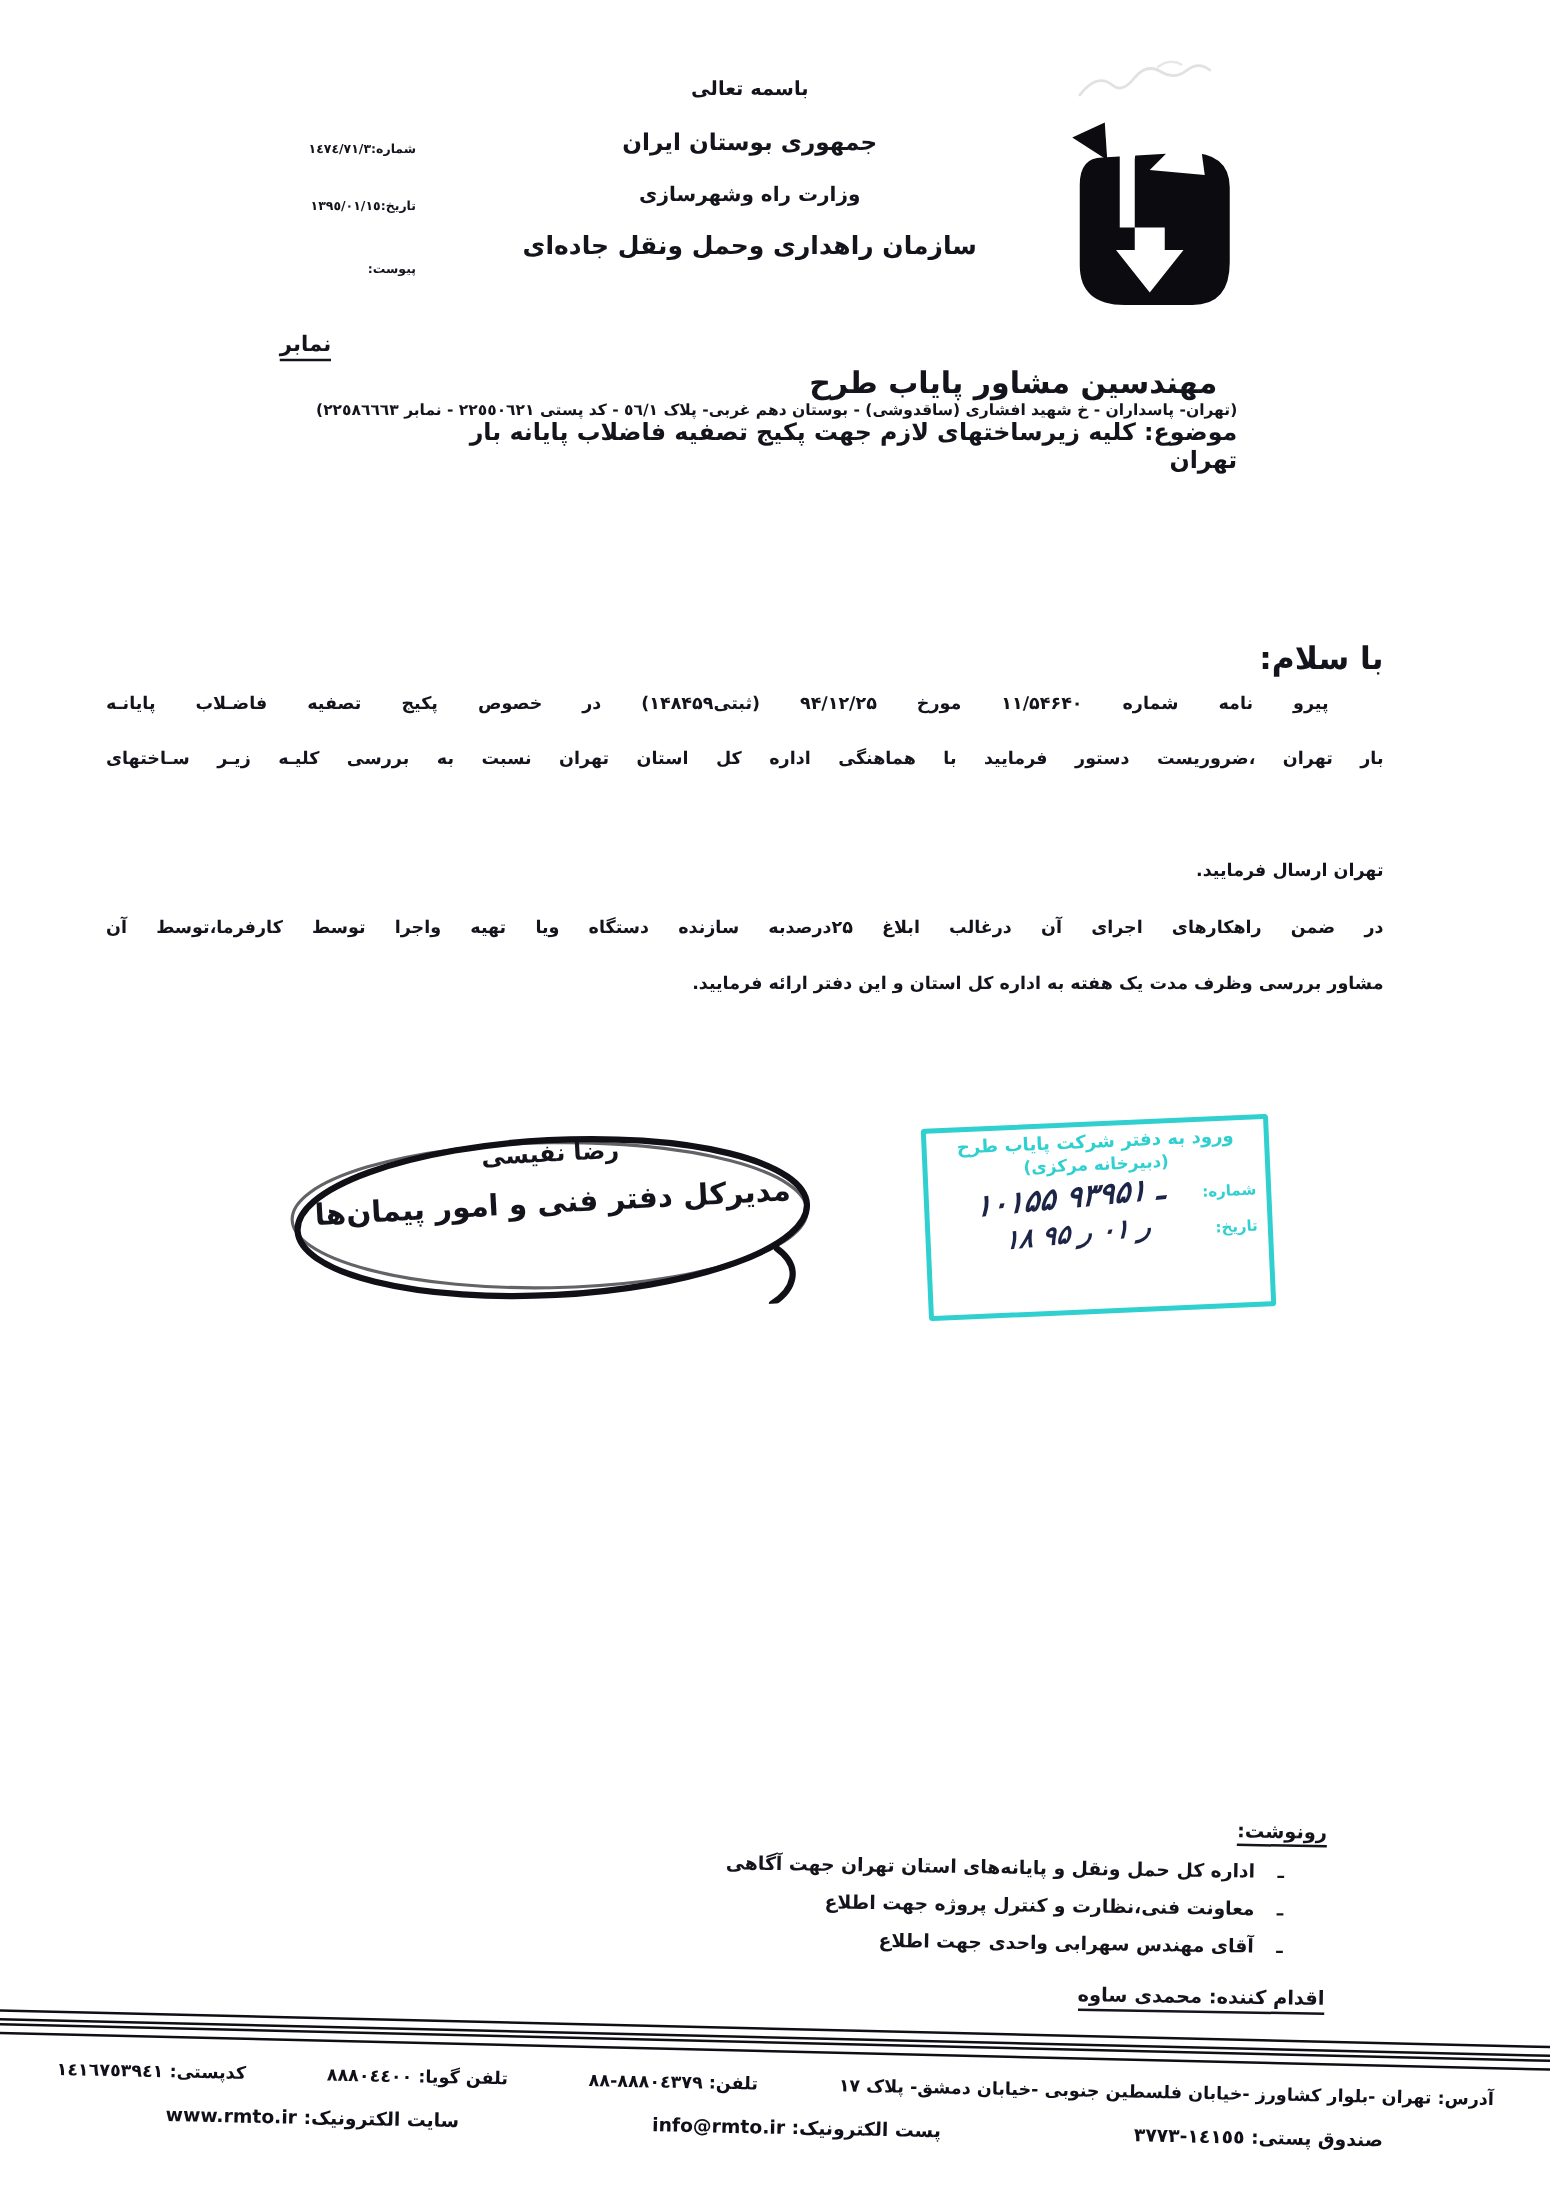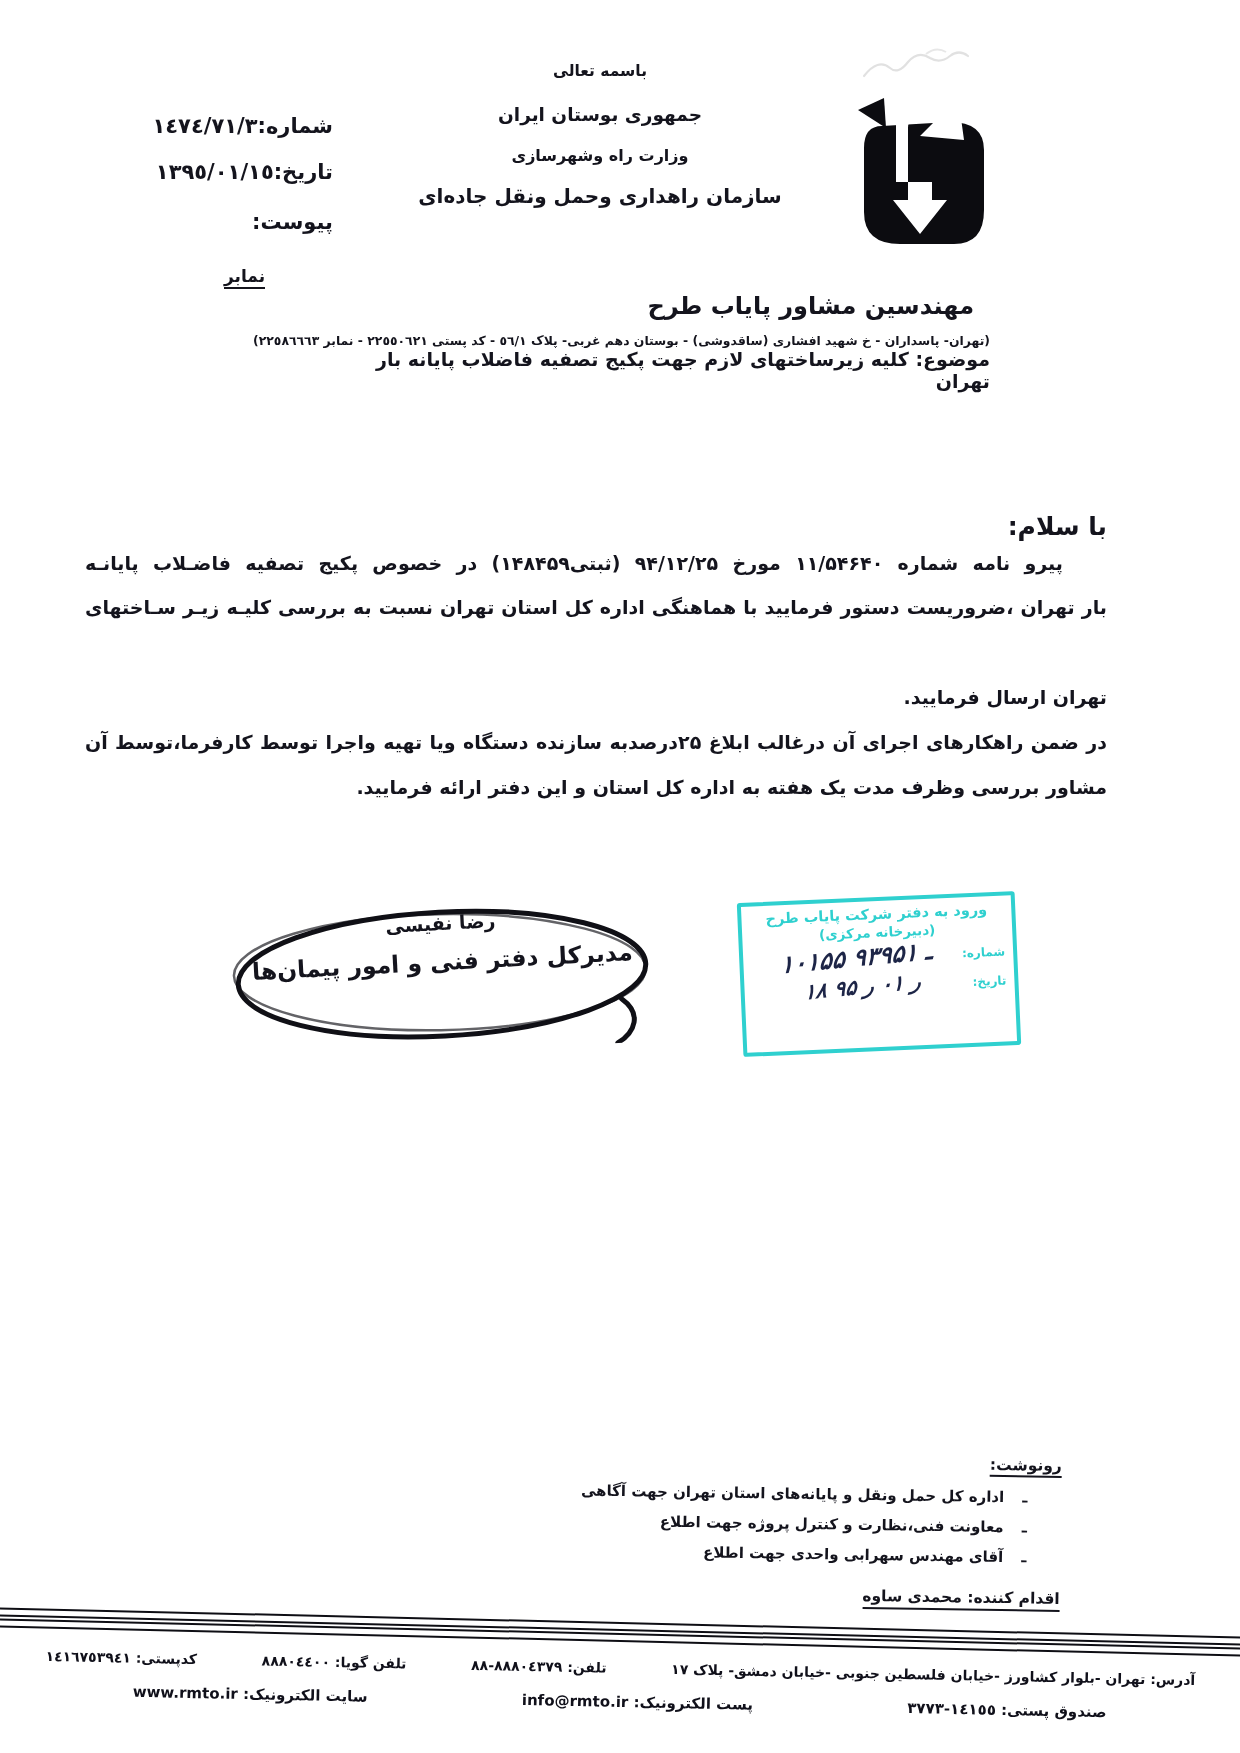--- a/index.html
+++ b/index.html
@@ -3,44 +3,44 @@
 <meta charset="utf-8">
 <style>
   html,body{margin:0;padding:0;background:#e8e8e8;}
   .page{
     position:relative;width:1240px;height:1753px;margin:0 auto;
     background:#ffffff;overflow:hidden;color:#14141d;
     font-family:"DejaVu Sans",sans-serif;direction:rtl;
   }
   
   .meta-line{position:absolute;left:95px;width:238px;text-align:right;
-    font-size:21px;font-weight:700;white-space:nowrap;}
+    font-size:10px;font-weight:700;white-space:nowrap;}
   .fax{position:absolute;left:224px;top:266px;font-size:17px;font-weight:800;
     border-bottom:2.5px solid #14141d;padding-bottom:1px;}
   
   .gov{position:absolute;left:340px;top:62px;width:520px;text-align:center;}
   .gov .basmala{font-size:15.5px;font-weight:600;}
   .gov .country{margin-top:24px;font-size:18.5px;font-weight:700;}
   .gov .ministry{margin-top:21px;font-size:16px;font-weight:800;}
   .gov .org{margin-top:19px;font-size:20px;font-weight:800;}
   
   .logo{position:absolute;left:850px;top:84px;width:142px;height:170px;}
   .squiggle{position:absolute;left:856px;top:36px;width:120px;height:52px;opacity:.55;}
   
   .letterhead{position:absolute;left:330px;top:292px;width:660px;}
   .company{text-align:right;padding-left:12px;padding-right:16px;
     font-size:24px;font-weight:900;letter-spacing:-.3px;}
-  .lh-address{margin-top:13px;text-align:center;font-size:12.4px;font-weight:700;
+  .lh-address{margin-top:0;text-align:center;font-size:12.4px;font-weight:700;
     white-space:nowrap;}
   .subject{margin-top:0;text-align:right;font-size:19px;font-weight:800;}
   
   .salutation{position:absolute;left:85px;top:512px;width:1022px;text-align:right;
     padding-left:0;font-size:25px;font-weight:800;}
   .salutation span{margin-left:58px;}
-  .bline{position:absolute;left:85px;width:1022px;font-size:19px;font-weight:700;
+  .bline{position:absolute;left:85px;width:1022px;font-size:14px;font-weight:700;
     line-height:30px;white-space:normal;}
   .just{text-align:justify;text-align-last:justify;text-justify:inter-word;}
   .ralign{text-align:right;}
   .indent1{width:978px;} 
   
   .signature{position:absolute;left:228px;top:896px;width:430px;height:156px;
     transform:rotate(-3deg);}
   .signature svg{position:absolute;inset:0;}
   .sig-name{position:absolute;top:16px;left:0;right:0;text-align:center;
     font-size:19px;font-weight:800;letter-spacing:.5px;}

